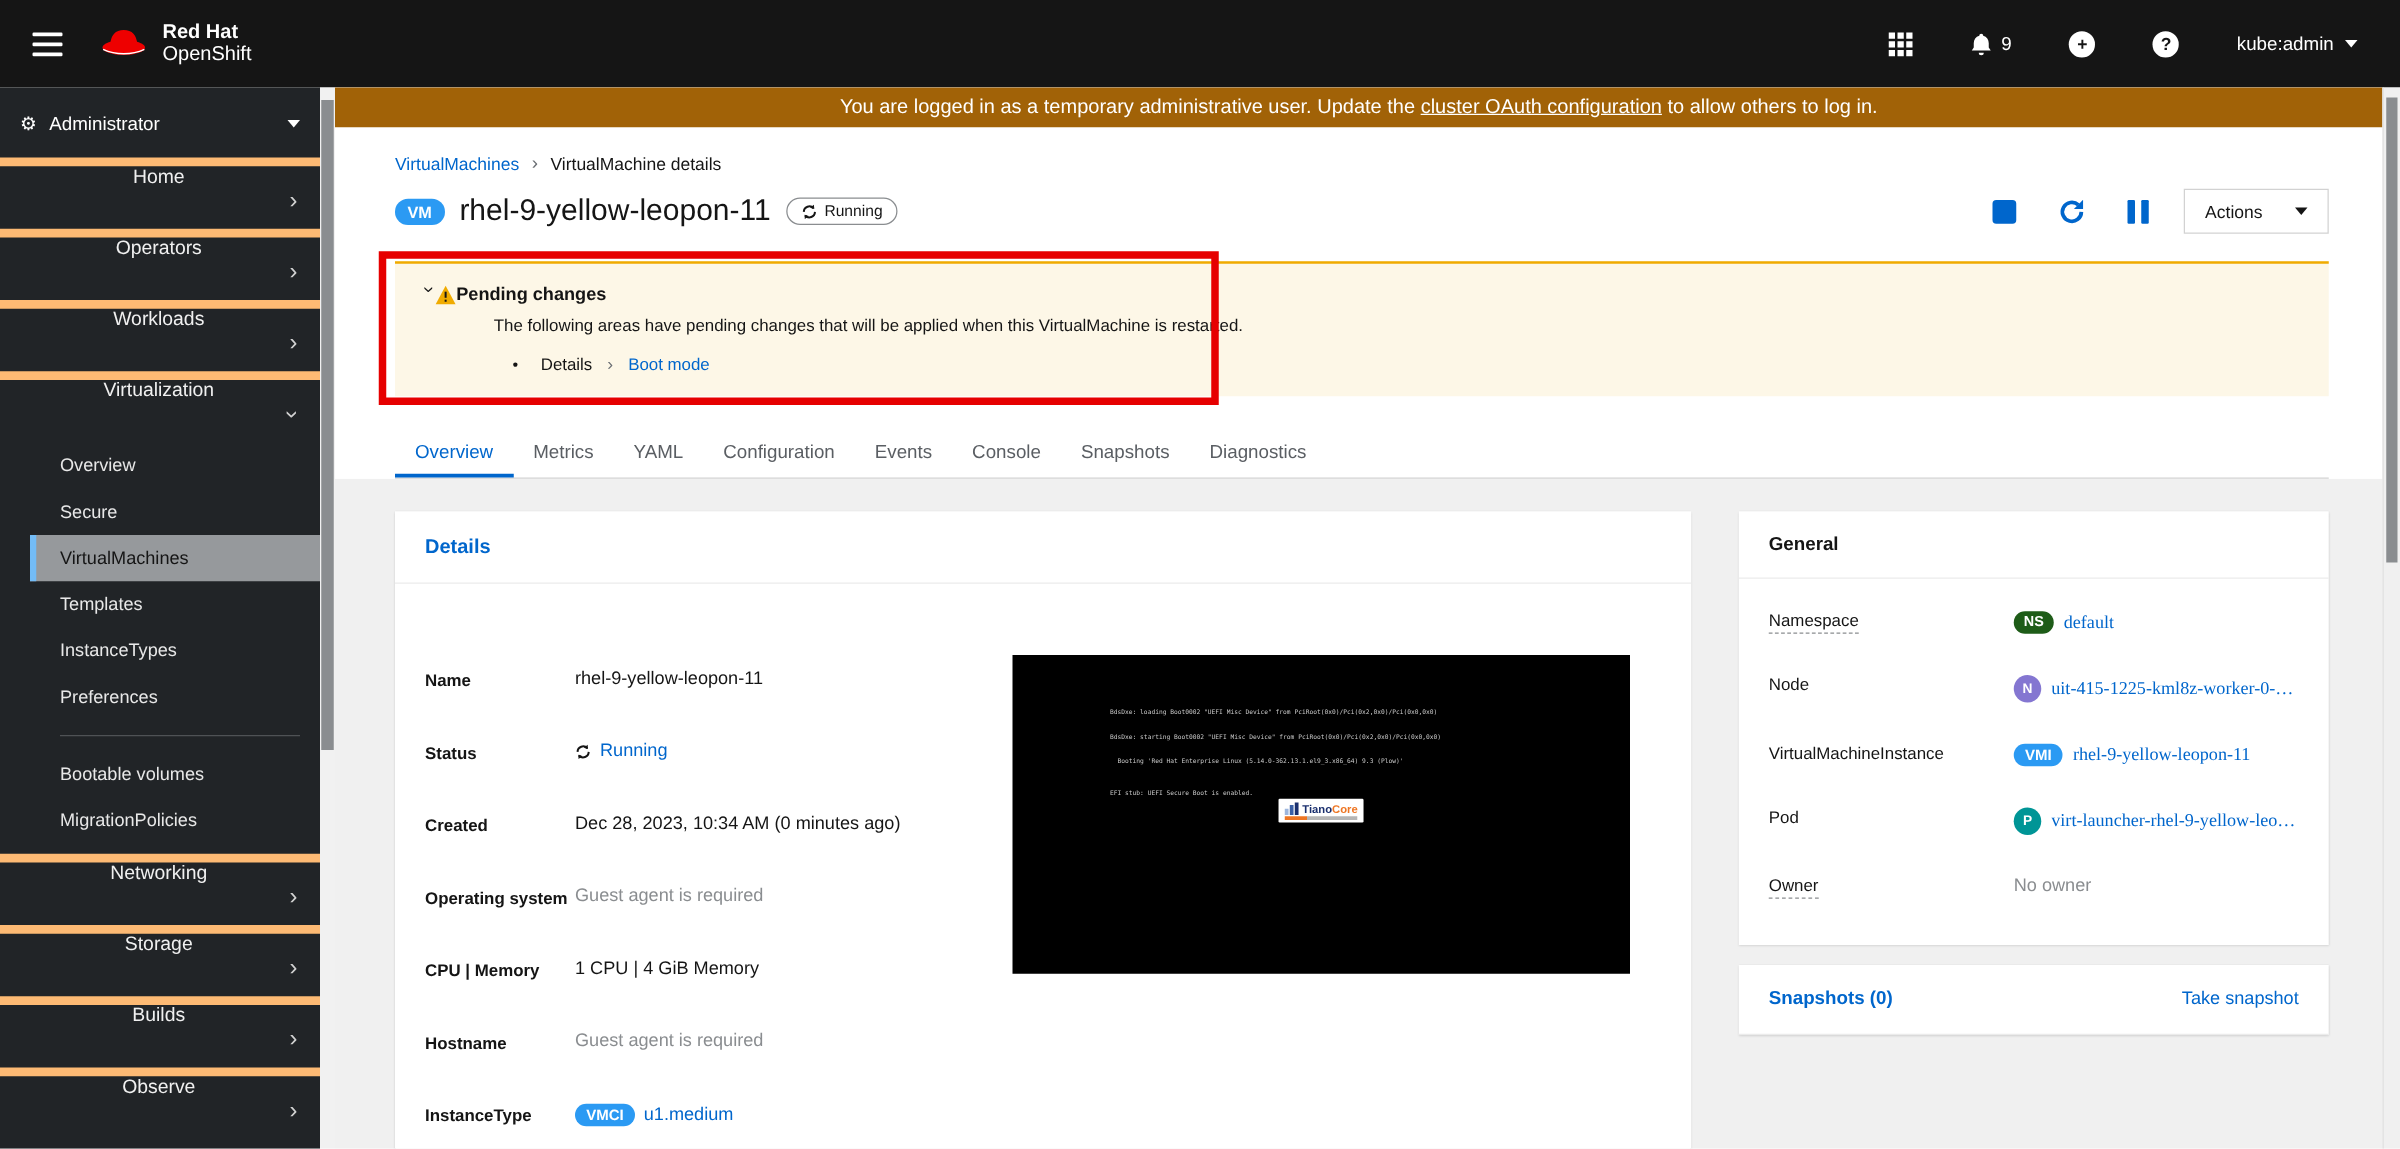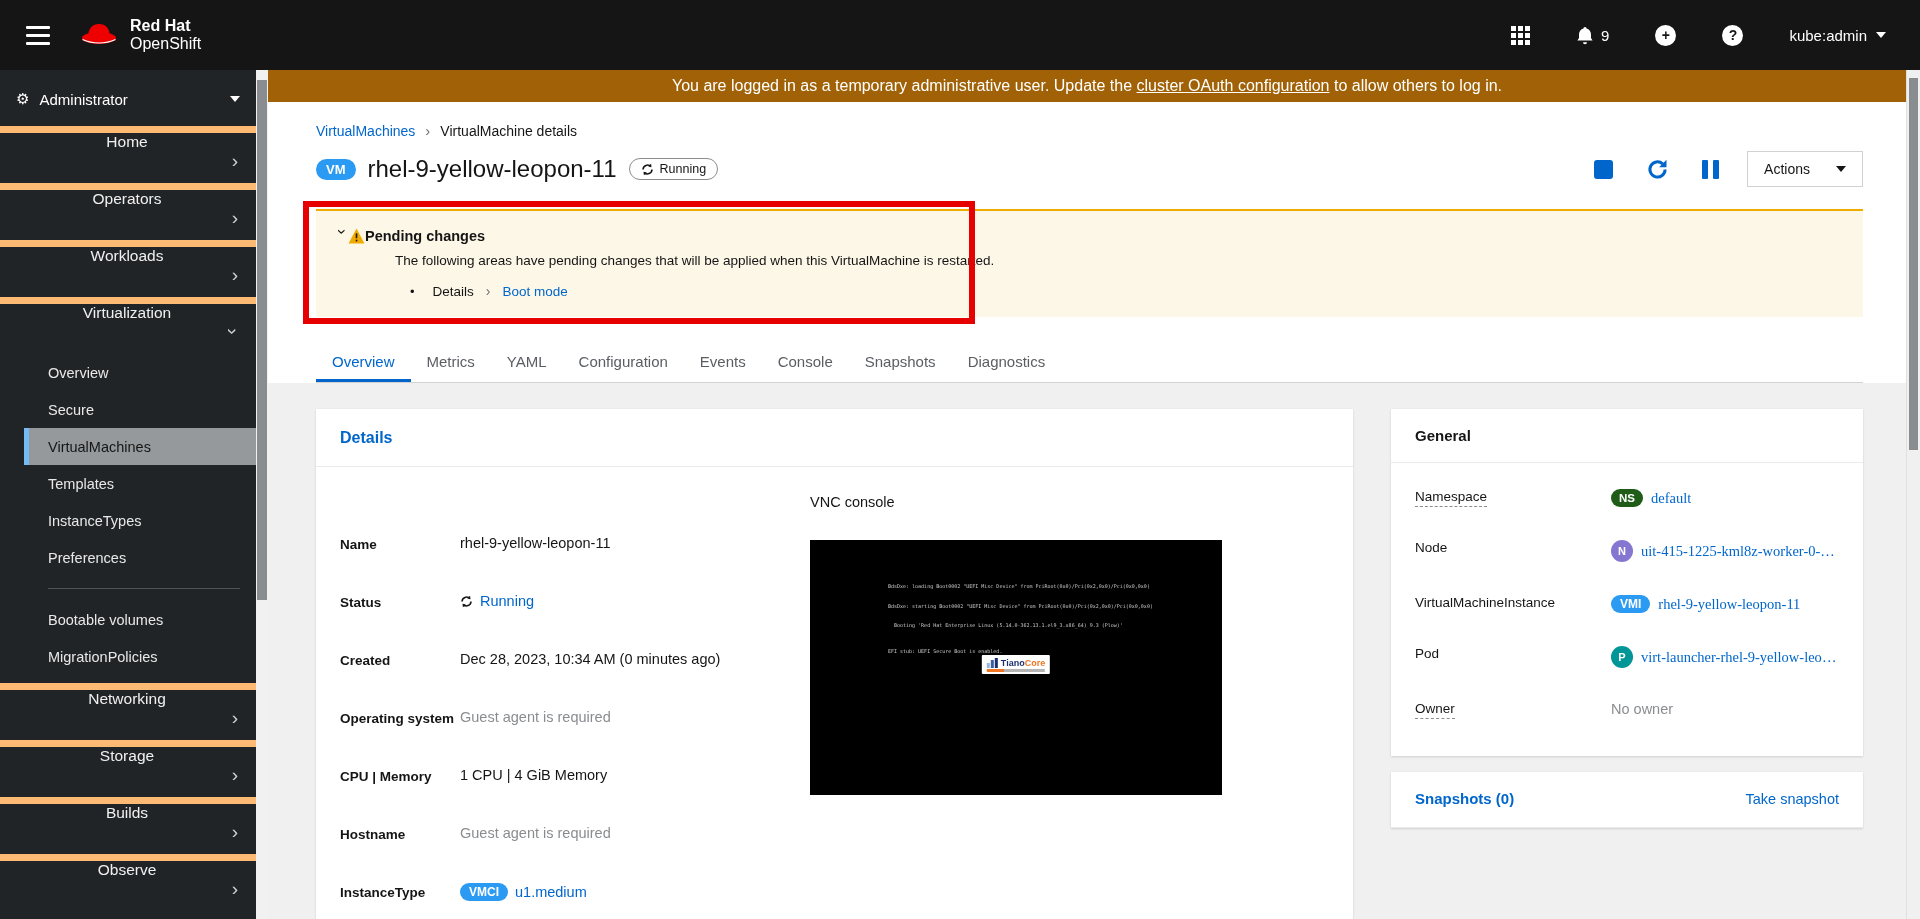--- a/index.html
+++ b/index.html
@@ -96,21 +96,21 @@
   .dl { width:470px; flex:0 0 470px; }
   .d-row { display:flex; margin-bottom:26px; align-items:flex-start;margin-top:41px; }
   .d-label { flex:0 0 120px; font-size:13.5px; font-weight:700; color:#151515; padding-top:2px; }
   .d-value { font-size:14.5px; color:#151515; display:flex; align-items:center; gap:7px; }
   .d-value.muted { color:#8a8d90; }
   .d-value .link { color:#0066cc; cursor:pointer; }
   .mini-pill { display:inline-flex; align-items:center; background:#2b9af3; color:#fff; font-weight:700; border-radius:11px; padding:2px 9px; font-size:12px; }
 
   .vnc-col { flex:1; }
   .vnc-label { font-size:14.5px; color:#151515; }
-  .console-screen { margin-top:30px; width:412px; height:255px; background:#000; position:relative; cursor:pointer; }
+  .console-screen { margin-top:30px; width:494px; height:255px; background:#000; position:relative; cursor:pointer; }
   .console-text { position:absolute; top:30px; left:78px; font-family:"DejaVu Sans Mono", monospace; font-size:5px; line-height:6.5px; color:#c8c8c8; white-space:pre; }
   .console-text .gap { margin-top:6px; }
   .tiano { position:absolute; top:115px; left:50%; transform:translateX(-50%); background:#fff; padding:3px 5px 2px; border-radius:1px; }
   .tiano-row { display:flex; align-items:center; gap:3px; }
   .tiano-bars { display:flex; align-items:flex-end; gap:1px; height:10px; }
   .tiano-bars i { width:3px; background:#3a5fa5; display:block; }
   .tiano-bars i:nth-child(1){height:5px; background:#9db6dd;}
   .tiano-bars i:nth-child(2){height:8px;}
   .tiano-bars i:nth-child(3){height:10px; background:#1a2f6e;}
   .tiano-text { font-size:9px; font-weight:700; }
@@ -398,21 +398,20 @@
                   <span class="mini-pill">VMP</span>
                   <span class="link">rhel.9</span>
                 </span>
               </div>
               <div class="d-row">
                 <span class="d-label">Time zone</span>
                 <span class="d-value">-</span>
               </div>
             </div>
             <div class="vnc-col">
-              <div class="vnc-label">VNC console</div>
               <div class="console-screen">
                 <div class="console-text">
                   <div>BdsDxe: loading Boot0002 "UEFI Misc Device" from PciRoot(0x0)/Pci(0x2,0x0)/Pci(0x0,0x0)</div>
                   <div>BdsDxe: starting Boot0002 "UEFI Misc Device" from PciRoot(0x0)/Pci(0x2,0x0)/Pci(0x0,0x0)</div>
                   <div>  Booting 'Red Hat Enterprise Linux (5.14.0-362.13.1.el9_3.x86_64) 9.3 (Plow)'</div>
                   <div class="gap">EFI stub: UEFI Secure Boot is enabled.</div>
                 </div>
                 <div class="tiano">
                   <div class="tiano-row">
                     <span class="tiano-bars">

